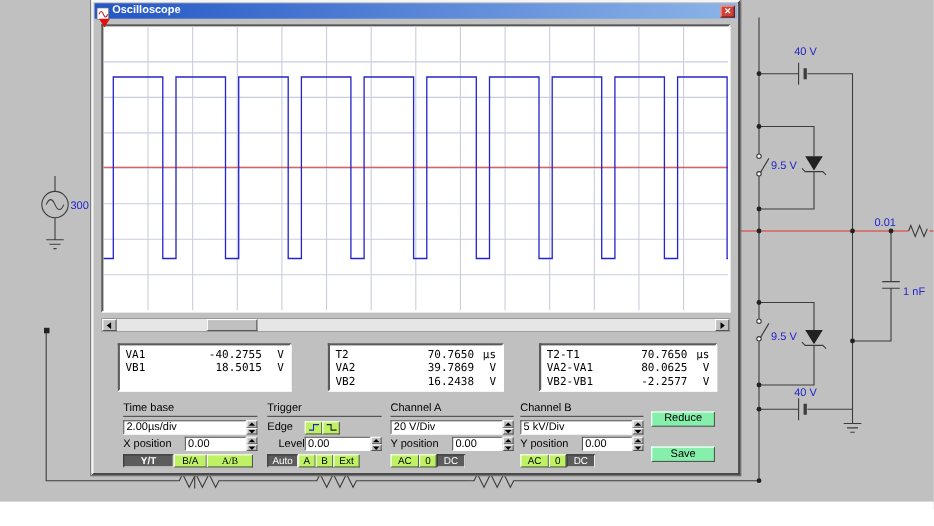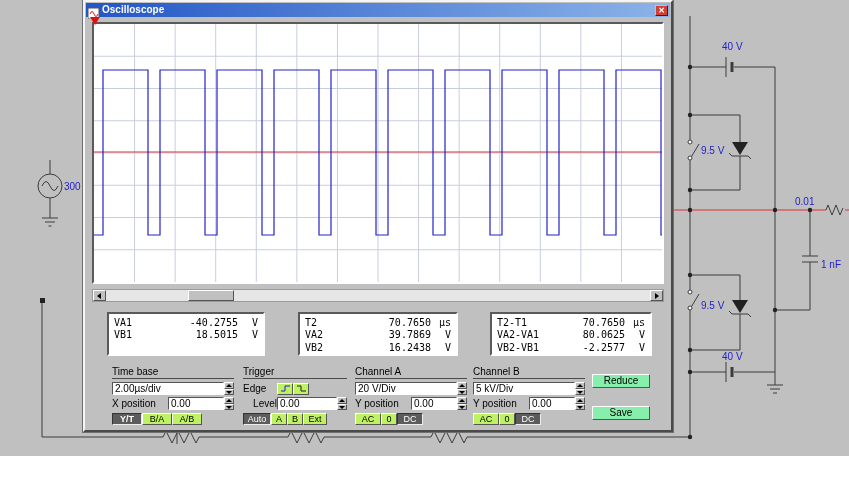--- a/index.html
+++ b/index.html
@@ -259,23 +259,23 @@
             <div class="spin-up">
                 <span class="tri-up"></span>
               </div>
             <div class="spin-down">
                 <span class="tri-down"></span>
               </div>
           </div>
         </div>
       </div>
       <div class="btnrow">
-        <div class="btn sel" style="width:30px;font-weight:bold;">Y/T</div>
+        <div class="btn sel" style="width:46px;font-weight:bold;">Y/T</div>
         <div class="btn" style="width:30px;">B/A</div>
-        <div class="btn" style="width:30px;">A/B</div>
+        <div class="btn" style="width:42px;font-family:Liberation Serif, serif;">A/B</div>
       </div>
     </div>
 
     <div class="group" style="left:158px;width:104px;">
       <div class="ghead">Trigger</div>
       <div class="crow" style="margin-top:0;">
         <span class="clabel" style="width:34px;">Edge</span>
         <div class="btn" style="width:16px;">
           <svg width="11" height="9">
               <path d="M1 7 H5 V2 H10" stroke="#2020d0" fill="none"></path>

